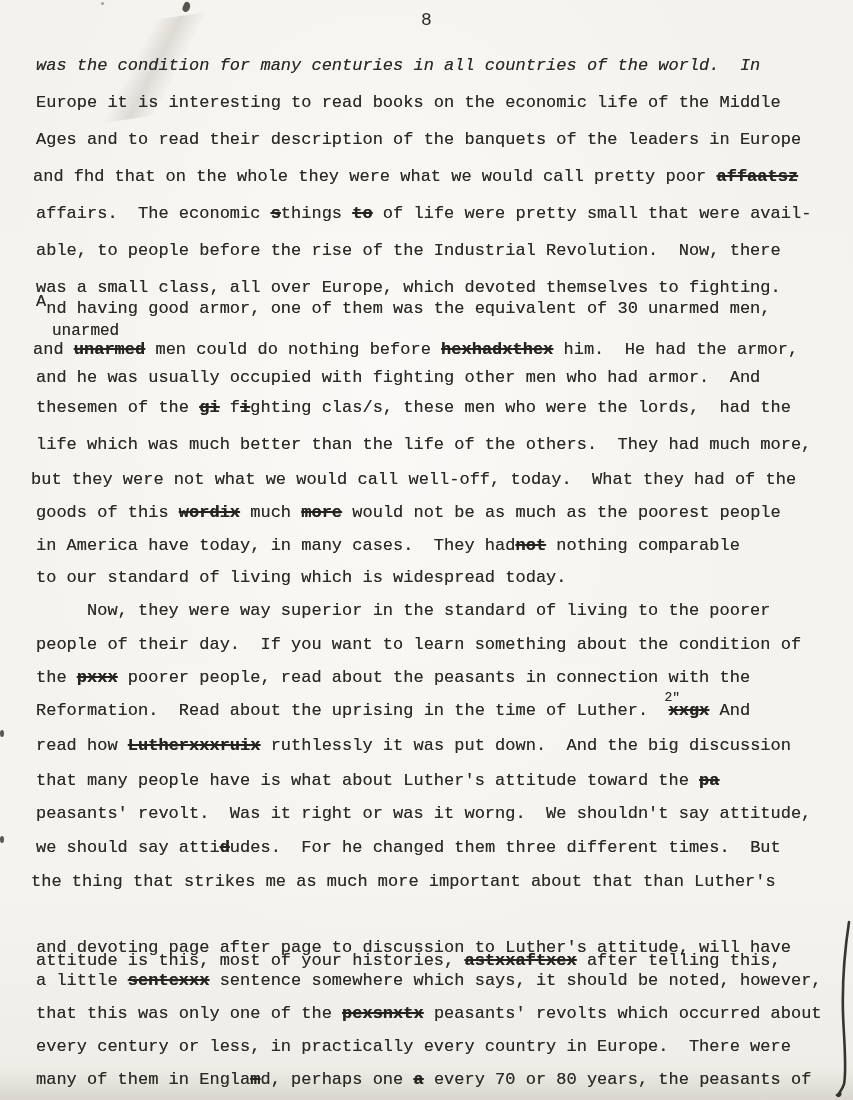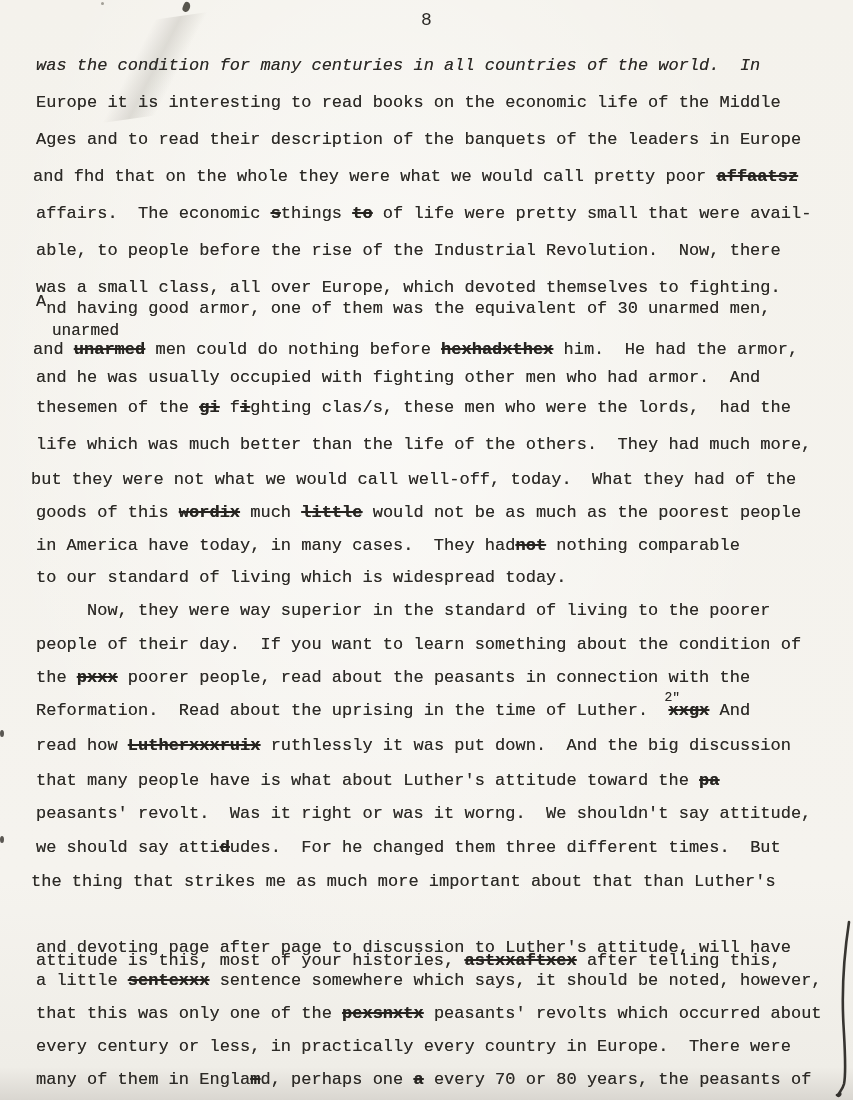--- a/index.html
+++ b/index.html
@@ -71,21 +71,21 @@
       <div class="line" style="top: 204px; left: 36px;"><span>affairs.  The economic </span><span class="ov">s</span><span>things </span><span class="ov">to</span><span> of life were pretty small that were avail-</span></div>
       <div class="line" style="top: 241px; left: 36px;"><span>able, to people before the rise of the Industrial Revolution.  Now, there</span></div>
       <div class="line" style="top: 278px; left: 36px;"><span>was a small class, all over Europe, which devoted themselves to fighting.</span></div>
       <div class="line" style="top: 299px; left: 36px; text-align: right;"><span class="sup">A</span><span>nd having good armor, one of them was the equivalent of 30 unarmed men,</span></div>
       <div class="line ins" style="top: 321px; left: 52px;"><span>unarmed</span></div>
       <div class="line" style="top: 340px; left: 33px;"><span>and </span><span class="ov">unarmed</span><span> men could do nothing before </span><span class="ov">hexhadxthex</span><span> him.  He had the armor,</span></div>
       <div class="line" style="top: 368px; left: 36px;"><span>and he was usually occupied with fighting other men who had armor.  And</span></div>
       <div class="line" style="top: 398px; left: 36px;"><span>thesemen of the </span><span class="ov">gi</span><span> f</span><span class="ov">i</span><span>ghting clas/s, these men who were the lords,  had the</span></div>
       <div class="line" style="top: 435px; left: 36px;"><span>life which was much better than the life of the others.  They had much more,</span></div>
       <div class="line" style="top: 470px; left: 31px;"><span>but they were not what we would call well-off, today.  What they had of the</span></div>
-      <div class="line" style="top: 503px; left: 36px;"><span>goods of this </span><span class="ov">wordix</span><span> much </span><span class="ov">little</span><span> would not be as much as the poorest people</span></div>
+      <div class="line" style="top: 503px; left: 36px;"><span>goods of this </span><span class="ov">wordix</span><span> much </span><span class="ov">more</span><span> would not be as much as the poorest people</span></div>
       <div class="line" style="top: 536px; left: 36px; text-align: right;"><span>in America have today, in many cases.  They had</span><span class="ov">not</span><span> nothing comparable</span></div>
       <div class="line" style="top: 568px; left: 36px;"><span>to our standard of living which is widespread today.</span></div>
       <div class="line" style="top: 601px; left: 36px;"><span>     Now, they were way superior in the standard of living to the poorer</span></div>
       <div class="line" style="top: 635px; left: 36px;"><span>people of their day.  If you want to learn something about the condition of</span></div>
       <div class="line" style="top: 668px; left: 36px;"><span>the </span><span class="ov">pxxx</span><span> poorer people, read about the peasants in connection with the</span></div>
       <div class="line" style="top: 701px; left: 36px;"><span>Reformation.  Read about the uprising in the time of Luther.  </span><span class="sup2">2"</span><span class="ov">xxgx</span><span> And</span></div>
       <div class="line" style="top: 736px; left: 36px;"><span>read how </span><span class="ov">Lutherxxxruix</span><span> ruthlessly it was put down.  And the big discussion</span></div>
       <div class="line" style="top: 771px; left: 36px; text-align: right;"><span>that many people have is what about Luther's attitude toward the </span><span class="ov">pa</span></div>
       <div class="line" style="top: 804px; left: 36px;"><span>peasants' revolt.  Was it right or was it worng.  We shouldn't say attitude,</span></div>
       <div class="line" style="top: 838px; left: 36px;"><span>we should say atti</span><span class="ov">d</span><span>udes.  For he changed them three different times.  But</span></div>

